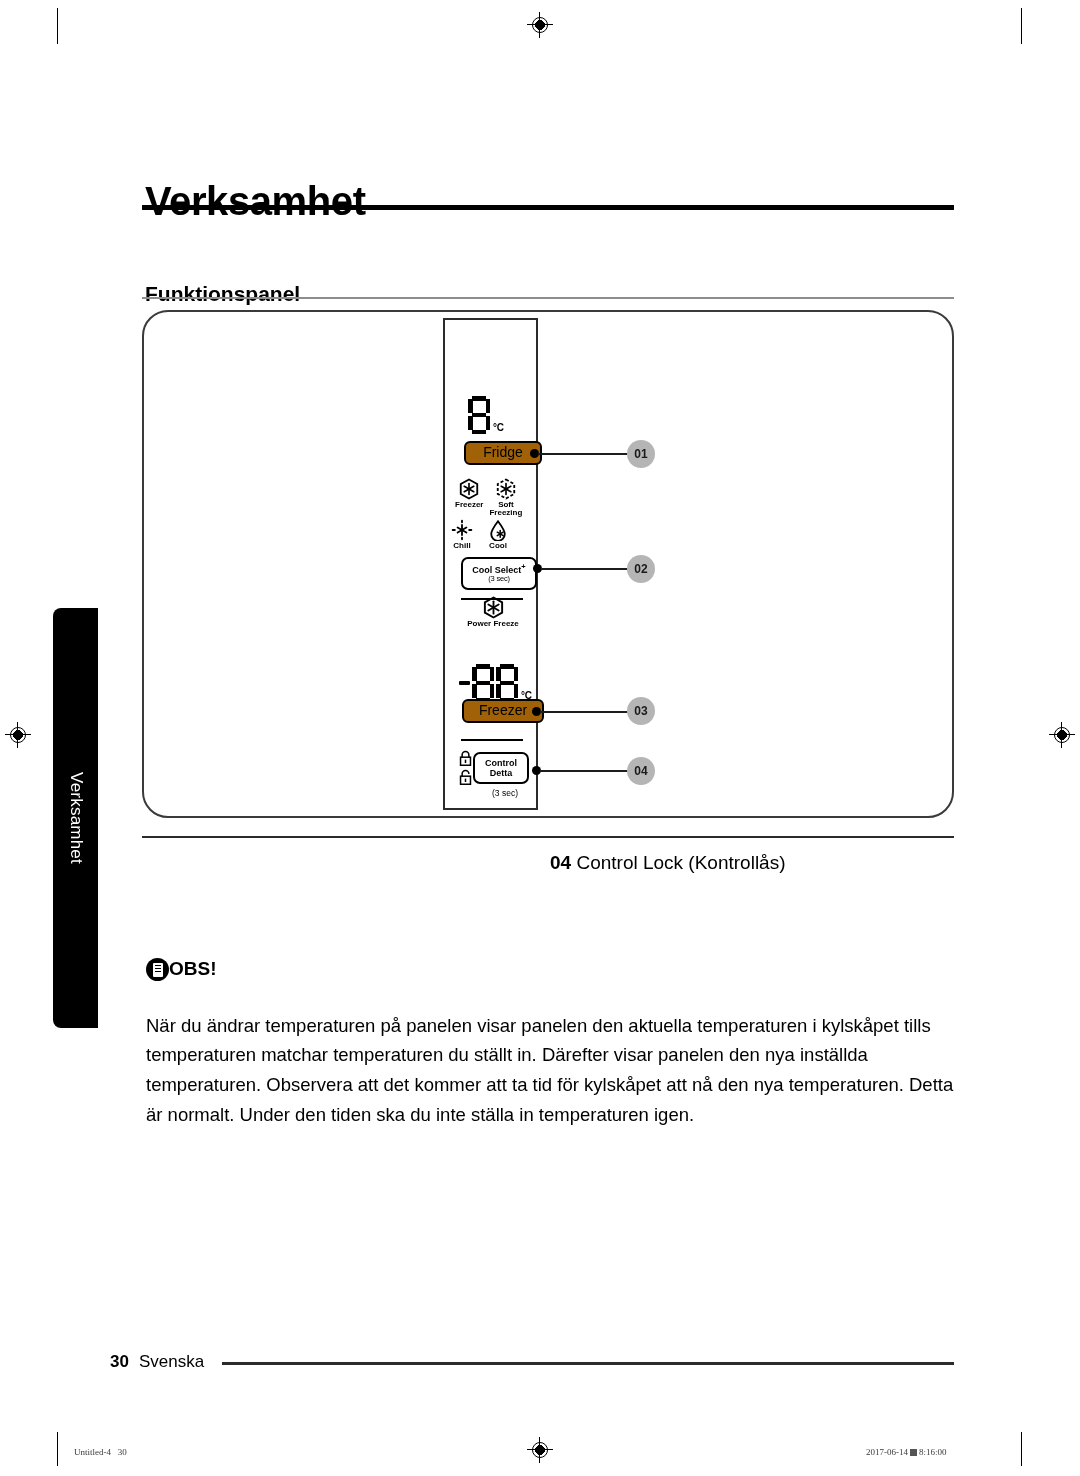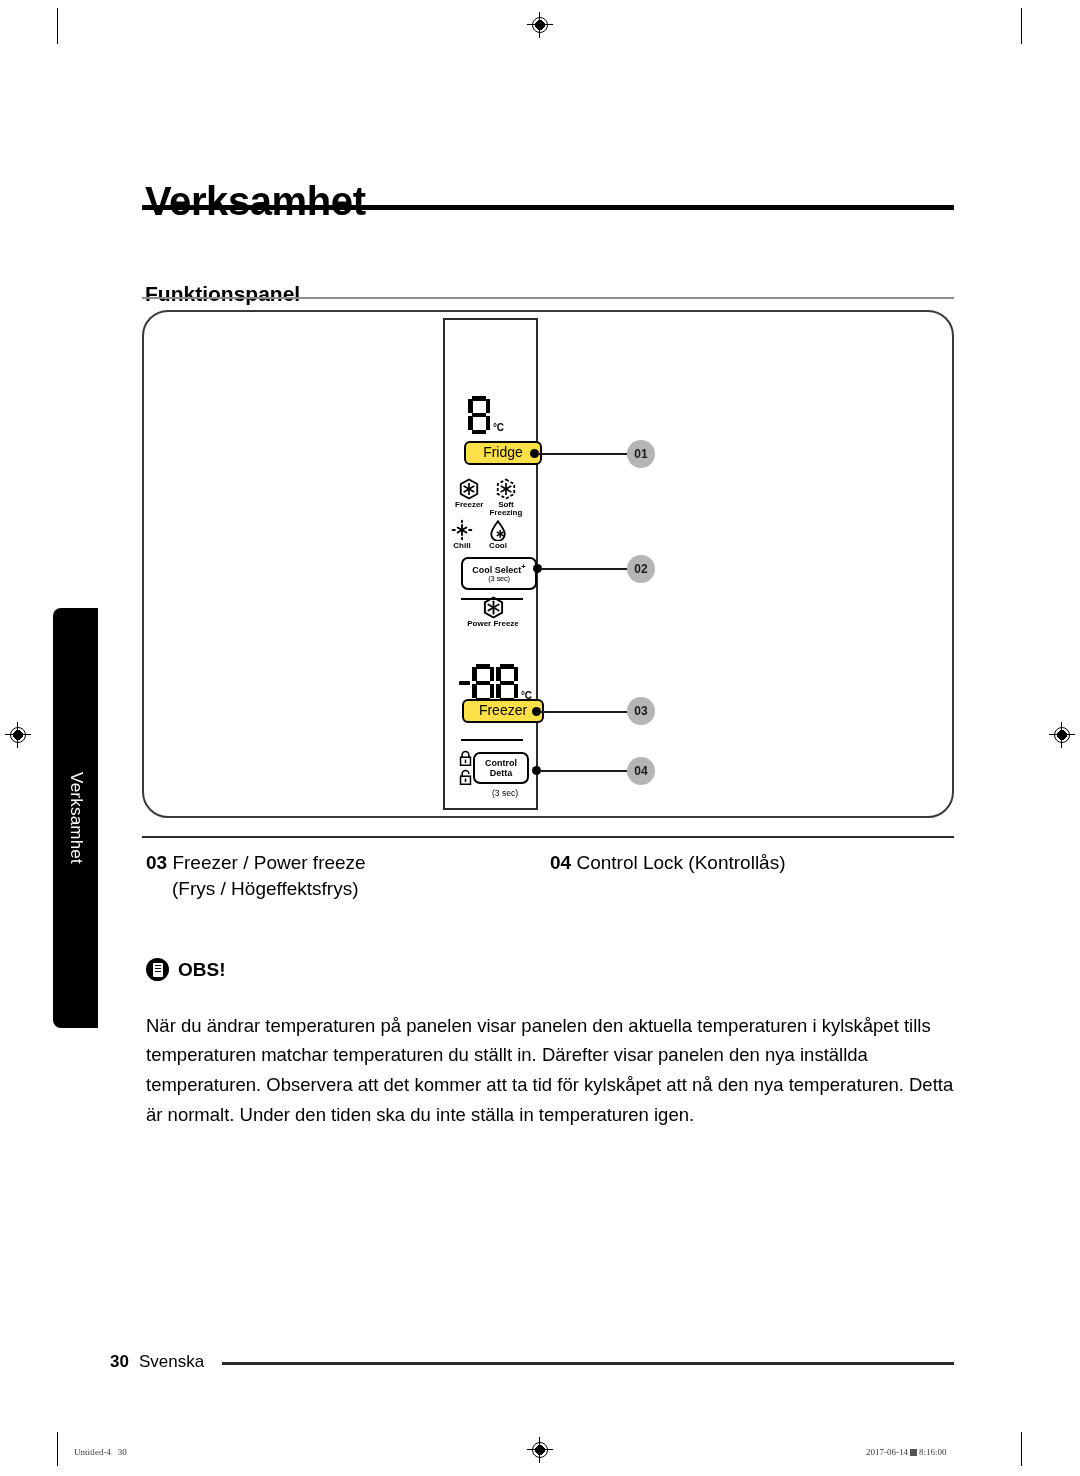--- a/index.html
+++ b/index.html
@@ -168,21 +168,21 @@
     font-weight: bold;
     margin-bottom: 1px;
     margin-left: 1px;
     letter-spacing: -0.3px;
   }
 
   
   .pill-btn {
     border: 2px solid #000;
     border-radius: 6px;
-    background: #fde047;
+    background: #a16207;
     text-align: center;
     font-size: 14px;
     padding: 2px 8px 3px;
     line-height: 1.1;
     white-space: nowrap;
   }
   .sq-btn {
     border: 2px solid #000;
     border-radius: 7px;
     background: #fff;
@@ -260,22 +260,21 @@
   .legend-item { margin-bottom: 13px; line-height: 1.35; }
   .legend-num { font-weight: bold; }
   .legend-cont { display: block; padding-left: 26px; }
 
   
   .note-head {
     position: absolute;
     left: 146px;
     top: 958px;
     display: flex;
-    align-items: center;
-    gap: 9px;
+    gap: 0;
     font-size: 19px;
     font-weight: bold;
   }
   .note-icon {
     width: 23px; height: 23px;
     border-radius: 50%;
     background: #000;
     position: relative;
     flex: none;
   }
@@ -517,25 +516,20 @@
 </div>
 <div class="pnl sub-note" style="left:478px; top:788px; width:54px;">(3 sec)</div>
 <div class="callout-dot" style="left:532px; top:766px;"></div>
 <div class="callout-line" style="left:540px; top:770px; width:88px;"></div>
 <div class="callout-badge" style="left:627px; top:757px;">04</div>
 
 <div class="figure-rule"></div>
 
 <div class="legend">
   <div class="legend-col" style="left:0; top:0; width:400px;">
-    <div class="legend-item">
-      <span class="legend-num">03</span>
-      <span>Freezer / Power freeze</span>
-      <span class="legend-cont">(Frys / Högeffektsfrys)</span>
-    </div>
   </div>
   <div class="legend-col" style="left:404px; top:0; width:400px;">
     <div class="legend-item">
       <span class="legend-num">04</span>
       <span>Control Lock (Kontrollås)</span>
     </div>
   </div>
 </div>
 
 <div class="note-head">

